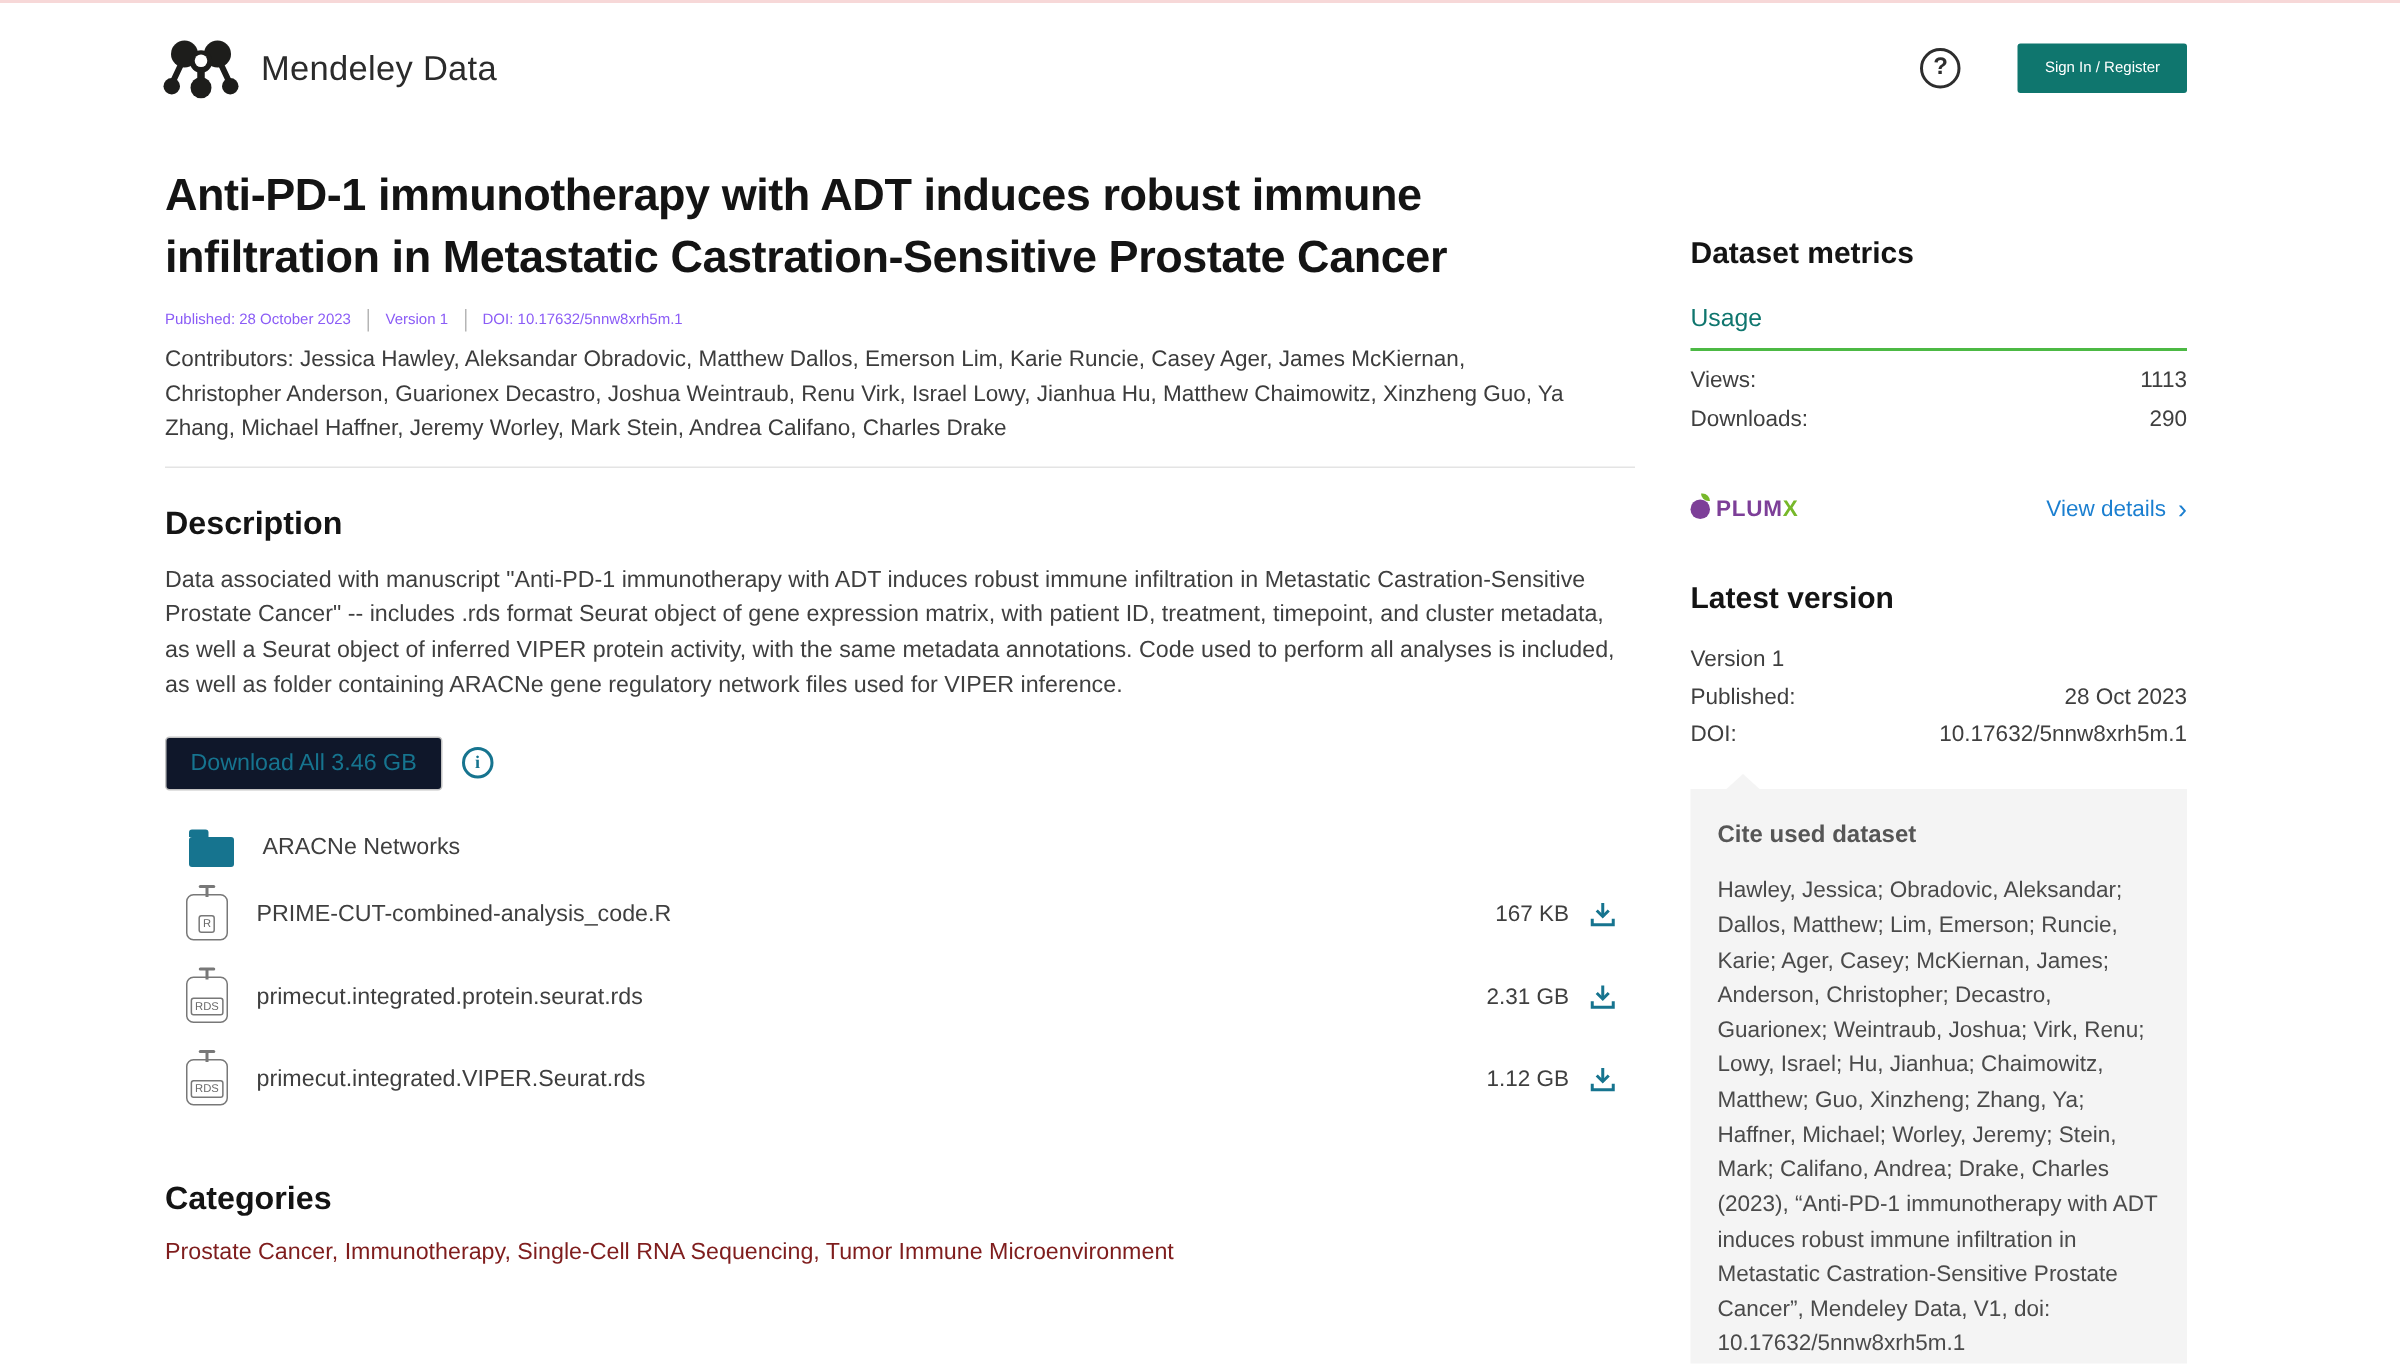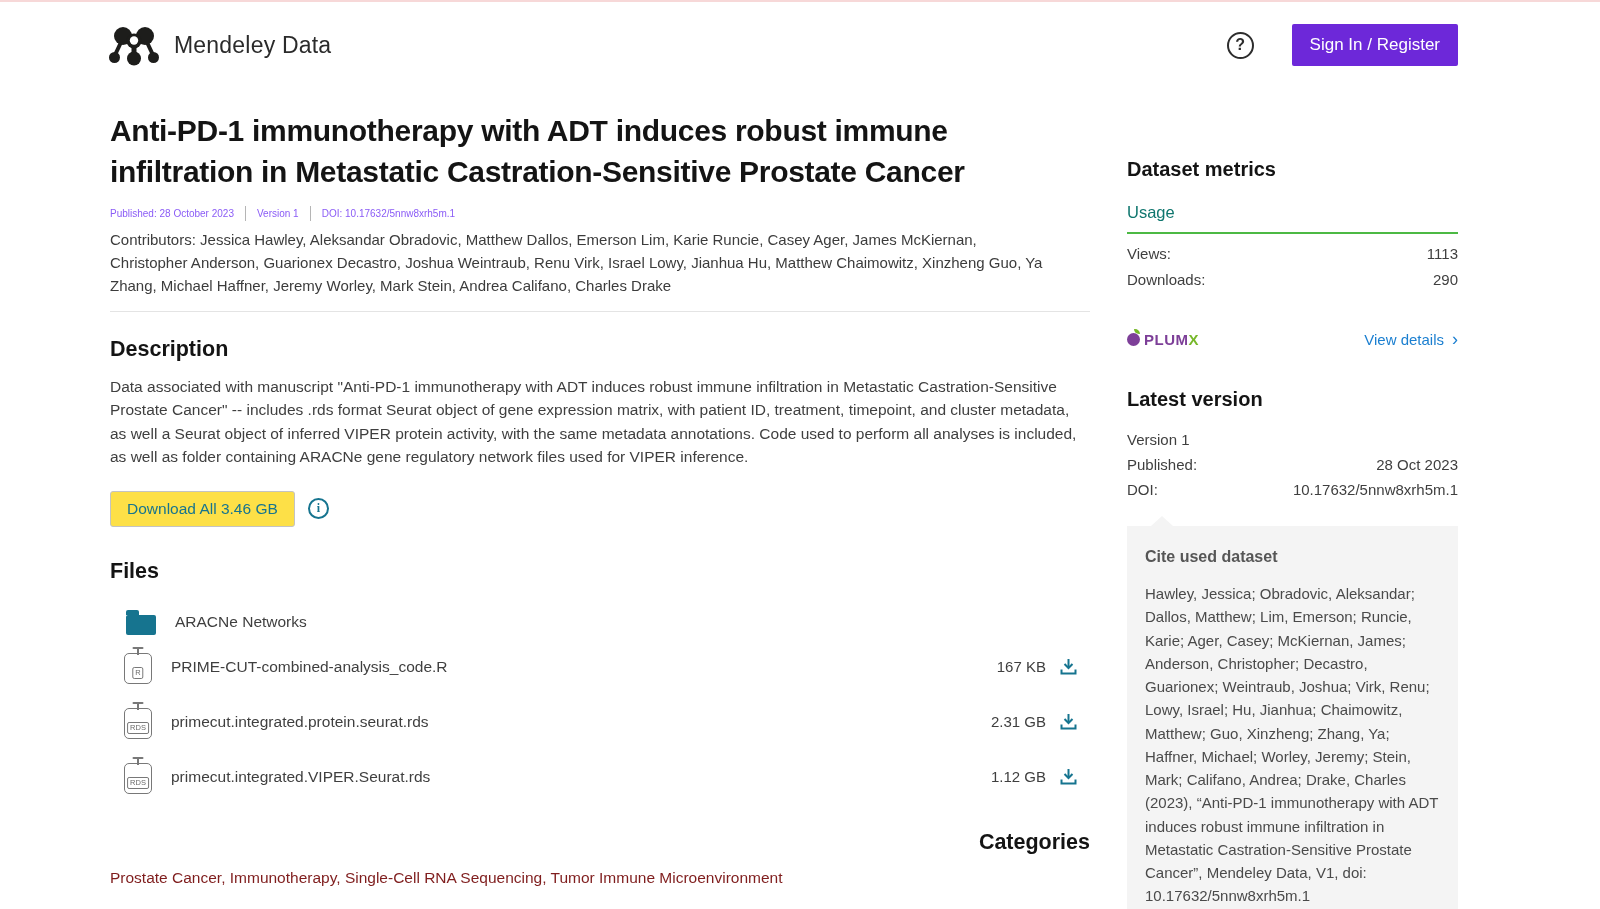--- a/index.html
+++ b/index.html
@@ -8,41 +8,41 @@
   .top-accent { height:2px; width:100%; background:#f7d8d8; }
 
   
   .header { height:86px; display:flex; align-items:center; padding:0 142px 0 108px; }
   .brand { display:flex; align-items:center; cursor:pointer; }
   .brand-text { font-size:23px; color:#2b2b2b; margin-left:14px; letter-spacing:0.2px; }
   .header-right { margin-left:auto; display:flex; align-items:center; gap:38px; }
   .help-circle { width:27px; height:27px; border:2px solid #2d2d2d; border-radius:50%;
                  display:flex; align-items:center; justify-content:center;
                  font-size:16px; font-weight:700; color:#2d2d2d; cursor:pointer; }
-  .signin-btn { background:#6d28d9; color:#fff; border:none; font-size:17px;
+  .signin-btn { background:#0f766e; color:#fff; border:none; font-size:10px;
                 padding:11px 18px; border-radius:2px; cursor:pointer;
                 font-family:"Liberation Sans", sans-serif; }
 
   
   .content { display:flex; padding-left:110px; }
   .main-col { width:980px; }
   .side-col { width:331px; margin-left:37px; padding-top:70px; }
 
   
   .title { margin-top:22px; font-size:30px; line-height:1.38; letter-spacing:-0.3px;
            color:#141414; font-weight:700; max-width:975px; }
   .meta-line { margin-top:13px; font-size:10px; color:#8b5cf6; display:flex; align-items:center; }
   .sep { display:inline-block; width:1px; height:15px; background:#b5b5b5; margin:0 11px; }
   .contributors { margin-top:7px; font-size:15px; line-height:1.55; color:#3c3c3c; max-width:945px; }
   .divider { border:none; border-top:1px solid #e4e4e4; margin-top:13px; }
   .section-h { margin-top:25px; font-size:21.5px; font-weight:700; color:#141414; }
   .desc-text { margin-top:13px; font-size:15.5px; line-height:1.52; color:#3f3f3f; max-width:978px; }
 
   .download-row { margin-top:22px; display:flex; align-items:center; gap:13px; }
-  .download-btn { border:1px solid #c3c3c3; background:#fde047; color:#16748f; font-size:15.5px;
+  .download-btn { border:1px solid #c3c3c3; background:#0f172a; color:#16748f; font-size:15.5px;
                   padding:8px 16px; border-radius:3px; cursor:pointer;
                   font-family:"Liberation Sans", sans-serif; }
   .info-circle { width:21px; height:21px; border:2px solid #16748f; border-radius:50%;
                  display:flex; align-items:center; justify-content:center;
                  font-size:12px; font-weight:700; color:#16748f; cursor:pointer;
                  font-family:"Liberation Serif", serif; }
 
   .folder-row { margin-top:26px; display:flex; align-items:center; padding-left:16px; cursor:pointer; }
   .folder-icon { width:30px; height:20px; background:#16748f; border-radius:2px; position:relative; margin-top:5px; }
   .folder-icon::before { content:""; position:absolute; top:-5px; left:0; width:13px; height:5px;
@@ -141,21 +141,20 @@
     <hr class="divider">
 
     <h2 class="section-h">Description</h2>
     <p class="desc-text">Data associated with manuscript "Anti-PD-1 immunotherapy with ADT induces robust immune infiltration in Metastatic Castration-Sensitive Prostate Cancer" -- includes .rds format Seurat object of gene expression matrix, with patient ID, treatment, timepoint, and cluster metadata, as well a Seurat object of inferred VIPER protein activity, with the same metadata annotations. Code used to perform all analyses is included, as well as folder containing ARACNe gene regulatory network files used for VIPER inference.</p>
 
     <div class="download-row">
       <button class="download-btn">Download All 3.46 GB</button>
       <span class="info-circle">i</span>
     </div>
 
-    <h2 class="section-h" style="margin-top:32px;">Files</h2>
 
     <div class="folder-row">
       <span class="folder-icon"></span>
       <span class="folder-name">ARACNe Networks</span>
     </div>
 
     <div class="file-row">
       <span class="doc-icon">
           <span class="doc-badge">R</span>
         </span>
@@ -196,21 +195,21 @@
       <span class="file-size">1.12 GB</span>
       <span class="dl-icon">
         <svg width="19" height="19" viewBox="0 0 19 19" fill="none" stroke="#16748f" stroke-width="2">
           <path d="M9.5 2 v8"></path>
             <path d="M5.5 7 l4 4 4 -4"></path>
             <path d="M2.5 12.5 v4 h14 v-4"></path>
         </svg>
       </span>
     </div>
 
-    <h2 class="section-h" style="margin-top:30px;text-align:right;">Categories</h2>
+    <h2 class="section-h" style="margin-top:44px;">Categories</h2>
     <p class="categories-text">Prostate Cancer, Immunotherapy, Single-Cell RNA Sequencing, Tumor Immune Microenvironment</p>
 
   </main>
 
   <aside class="side-col">
 
     <h2 class="side-h">Dataset metrics</h2>
     <div class="usage-label">Usage</div>
 
     <div class="metric-row">

